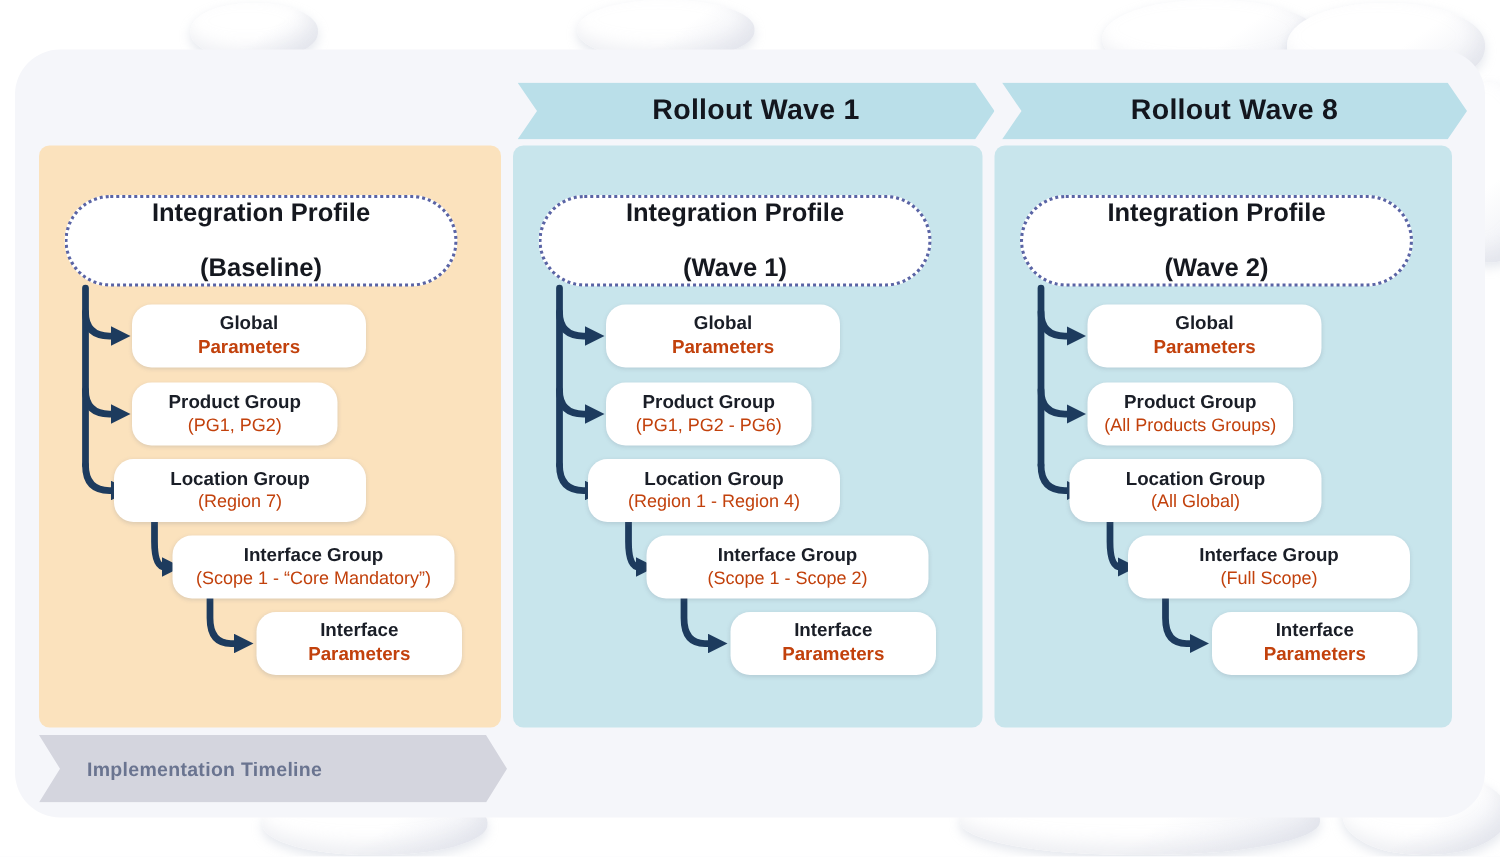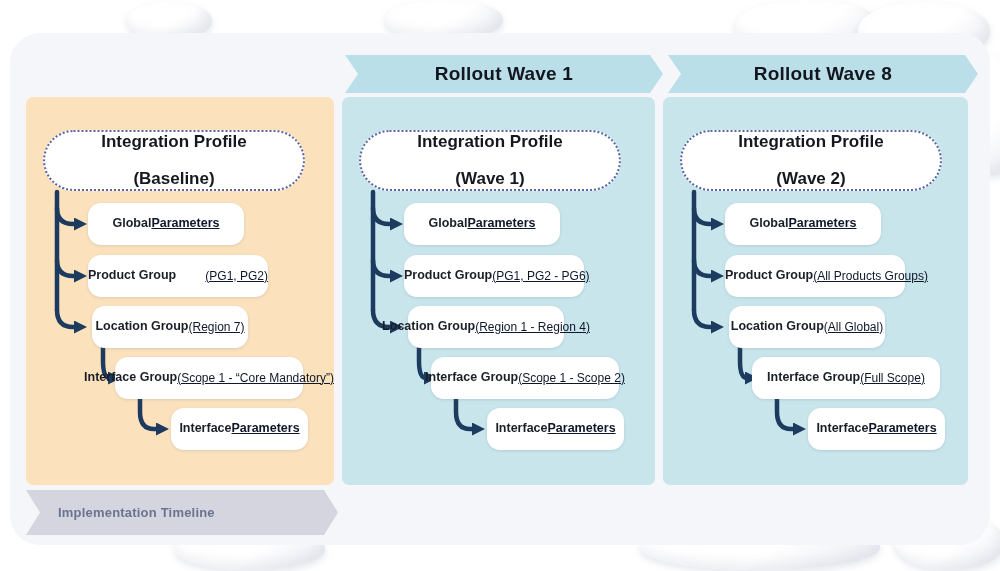--- a/index.html
+++ b/index.html
@@ -38,29 +38,29 @@
     background:#ffffff; border:2px dotted #5a64a5; border-radius:34px;
     display:flex; flex-direction:column; align-items:center; justify-content:center;
     text-align:center;
     gap:16px;
   }
   .profile-line { font-size:17px; font-weight:bold; color:#15181f; line-height:1.18; }
   
   .node {
     position:absolute; height:42px; background:#ffffff; border-radius:13px;
     box-shadow:0 1px 3px rgba(100,110,130,.20);
-    display:flex; flex-direction:row; align-items:center; justify-content:center;
+    display:flex; flex-direction:column; align-items:center; justify-content:center;
     text-align:center; line-height:1.25; white-space:nowrap;
   }
   .n1 { font-size:12.5px; font-weight:bold; color:#1a1e27; }
-  .n2 { font-size:12px; font-weight:400; color:#0f172a;text-decoration:underline; }
+  .n2 { font-size:12px; font-weight:400; color:#c2410c; }
   .n2.bold { font-size:12.5px; font-weight:bold; }
   .node-1 { left:62px;  top:106px; width:156px; }
-  .node-2 { left:62px;  top:158px; width:180px;justify-content:space-between; }
-  .node-3 { left:66px;  top:209px; width:156px; }
+  .node-2 { left:62px;  top:158px; width:137px; }
+  .node-3 { left:50px;  top:209px; width:168px; }
   .node-4 { left:89px;  top:260px; width:188px; }
   .node-5 { left:145px; top:311px; width:137px; }
   .arrows { position:absolute; left:0; top:0; width:308px; height:388px; }
   .st { fill:none; stroke:#1d3b5e; stroke-width:4.5; stroke-linecap:round; }
   
   .banner {
     position:absolute; top:490px; height:45px; background:#d4d5de;
     display:flex; align-items:center;
     font-weight:bold; font-size:13px; color:#6a7490; letter-spacing:.2px;
     clip-path:polygon(0 0, calc(100% - 14px) 0, 100% 50%, calc(100% - 14px) 100%, 0 100%, 14px 50%);

